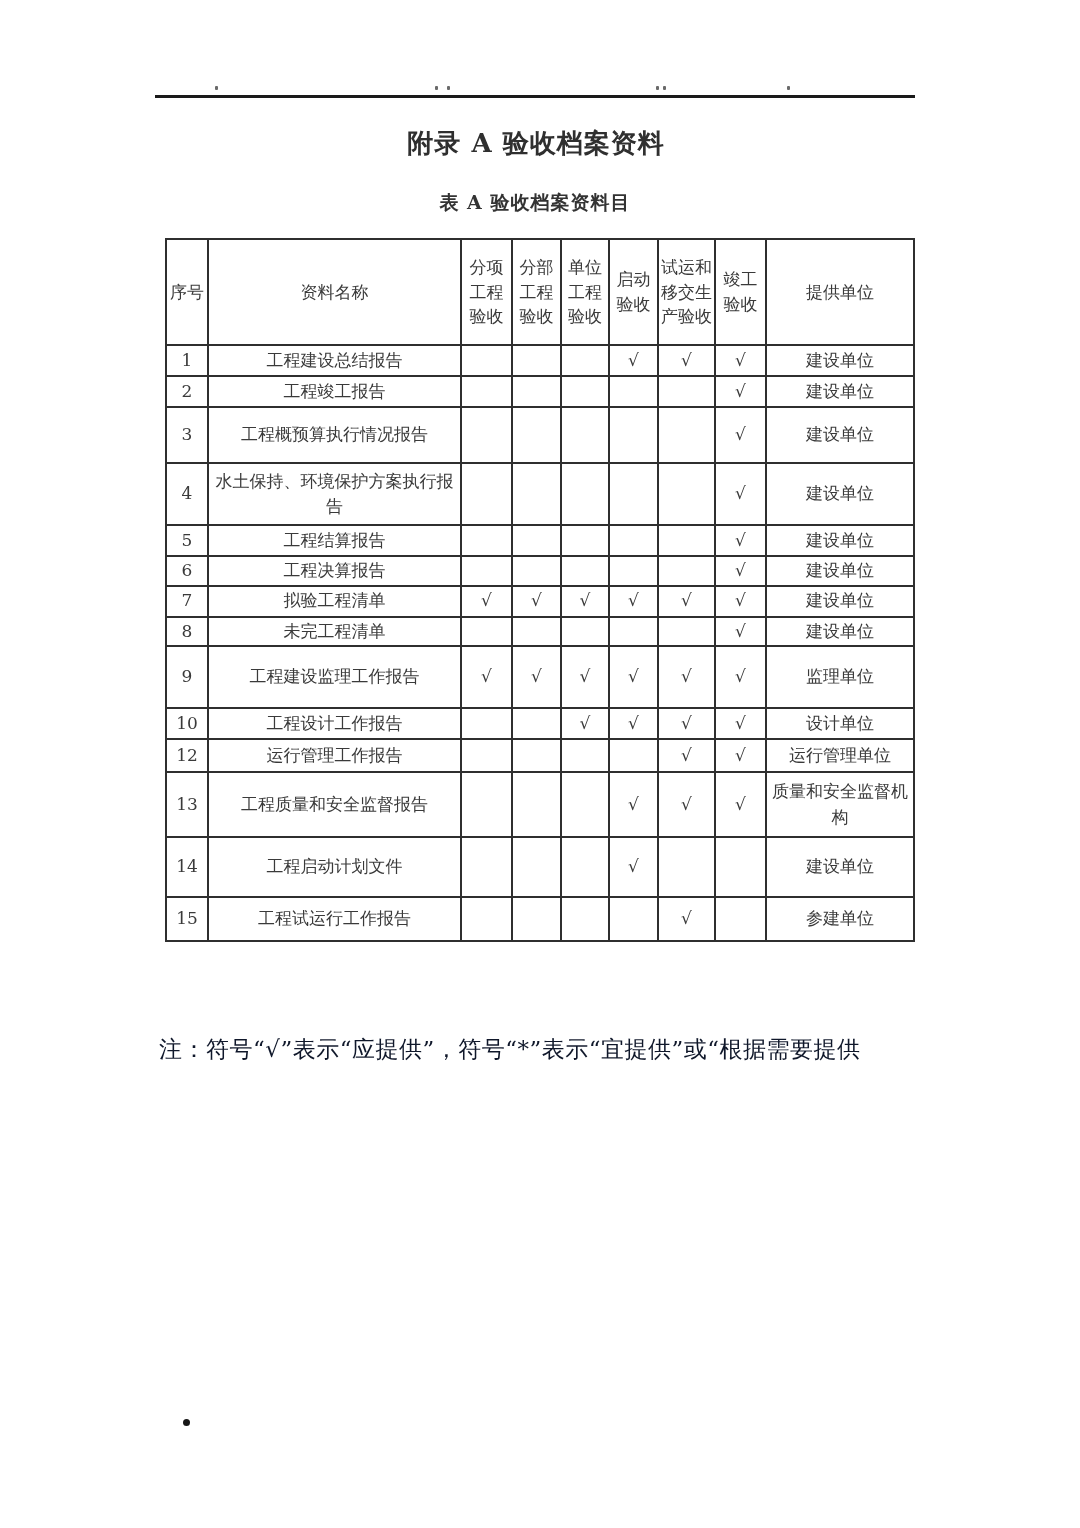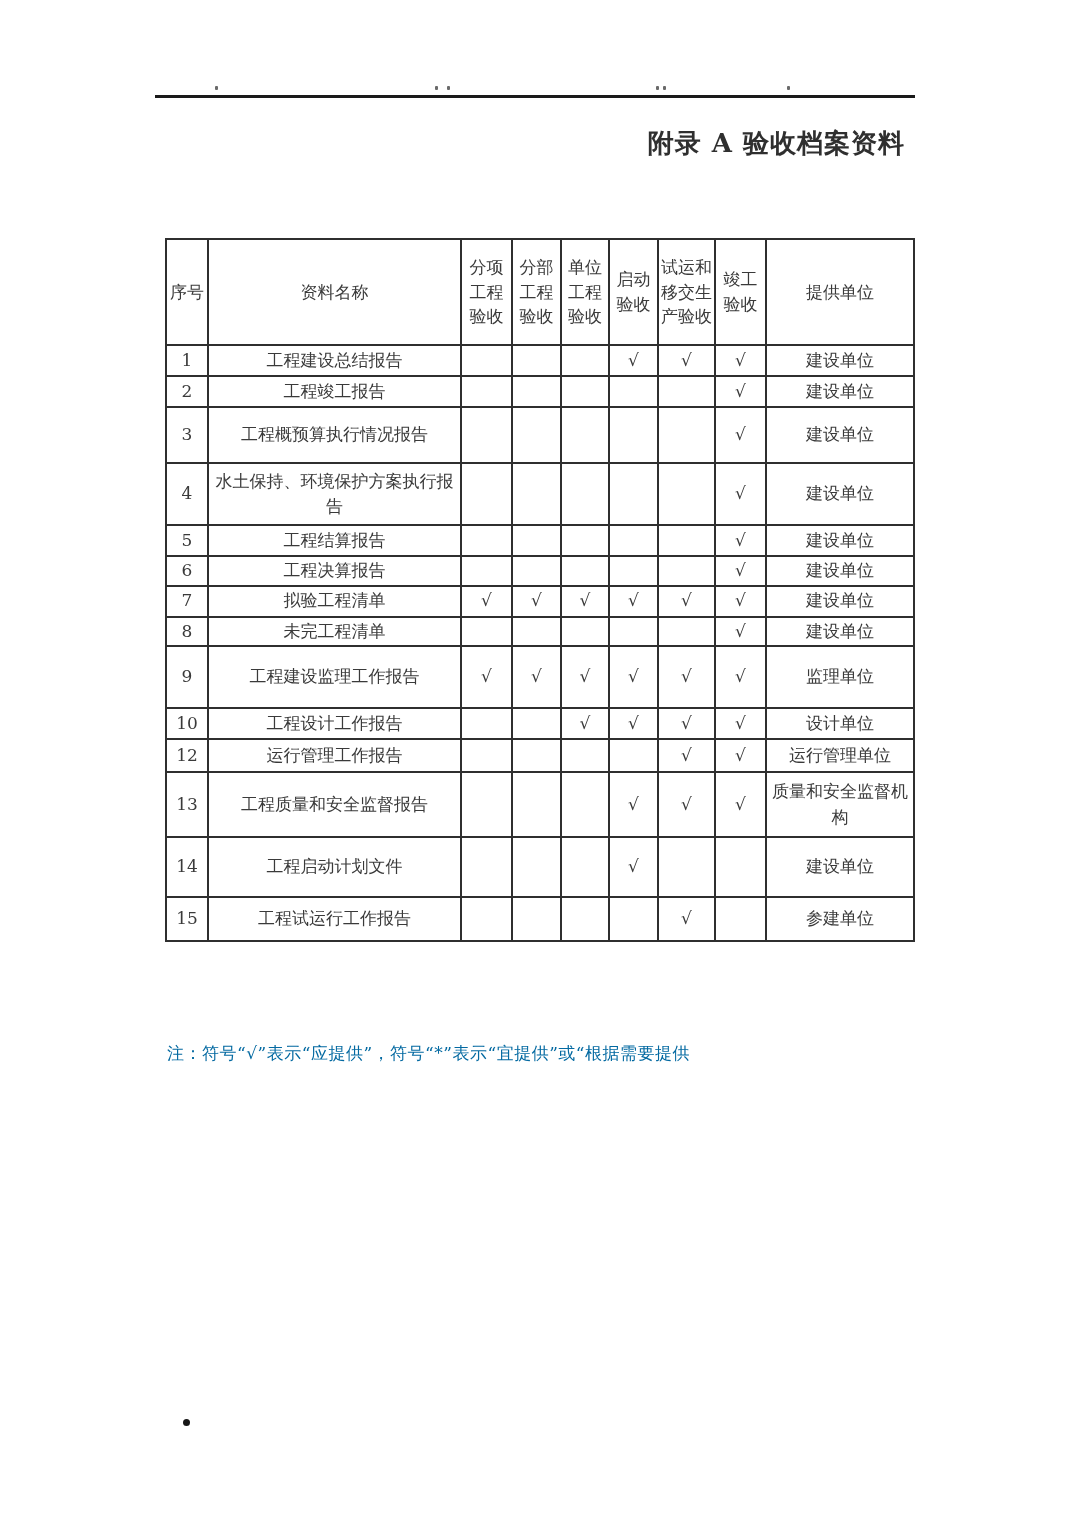--- a/index.html
+++ b/index.html
@@ -23,24 +23,24 @@
   .speck {
     position: absolute;
     top: 86px;
     width: 3px;
     height: 4px;
     background: #6a6a6a;
     border-radius: 1px;
   }
   .doc-title {
     position: absolute;
-    left: 145px;
+    left: 156px;
     top: 126px;
     width: 760px;
-    text-align: right;
+    text-align: center;
     font-size: 26px;
     font-weight: bold;
     color: #2f2f2f;
     letter-spacing: 1px;
     margin: 0;
   }
   .table-caption {
     position: absolute;
     left: 155px;
     top: 190px;
@@ -74,23 +74,23 @@
   table.archive th.hdr {
     white-space: pre-line;
     line-height: 1.45;
   }
   td.mark { font-size: 18px; }
   .note {
     position: absolute;
     left: 155px;
     top: 1030px;
     width: 780px;
-    font-size: 17px;
-    color: #0369a1;
-    margin: 12px;
+    font-size: 23px;
+    color: #0f172a;
+    margin: 4px;
     letter-spacing: 0.5px;
   }
   .bottom-dot {
     position: absolute;
     left: 183px;
     top: 1419px;
     width: 7px;
     height: 7px;
     background: #161616;
     border-radius: 50%;
@@ -107,20 +107,21 @@
       <div class="speck" style="left: 447px;"></div>
       <div class="speck" style="left: 656px;"></div>
       <div class="speck" style="left: 663px;"></div>
       <div class="speck" style="left: 787px;"></div>
     </div>
 
   <div class="top-rule"></div>
 
   <h1 class="doc-title">附录 A  验收档案资料</h1>
 
+  <h2 class="table-caption">表 A  验收档案资料目</h2>
 
   <table class="archive">
     <colgroup id="cols">
         <col style="width: 42px;">
         <col style="width: 253px;">
         <col style="width: 51px;">
         <col style="width: 49px;">
         <col style="width: 48px;">
         <col style="width: 49px;">
         <col style="width: 57px;">

